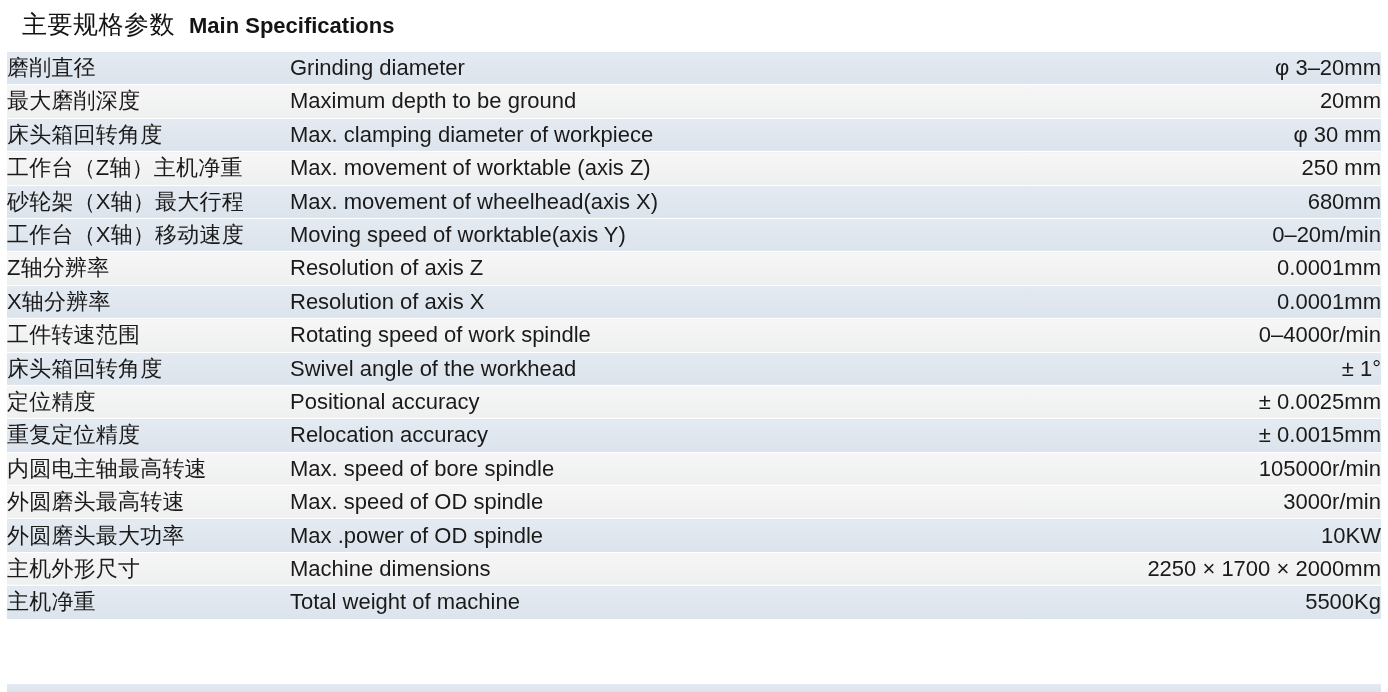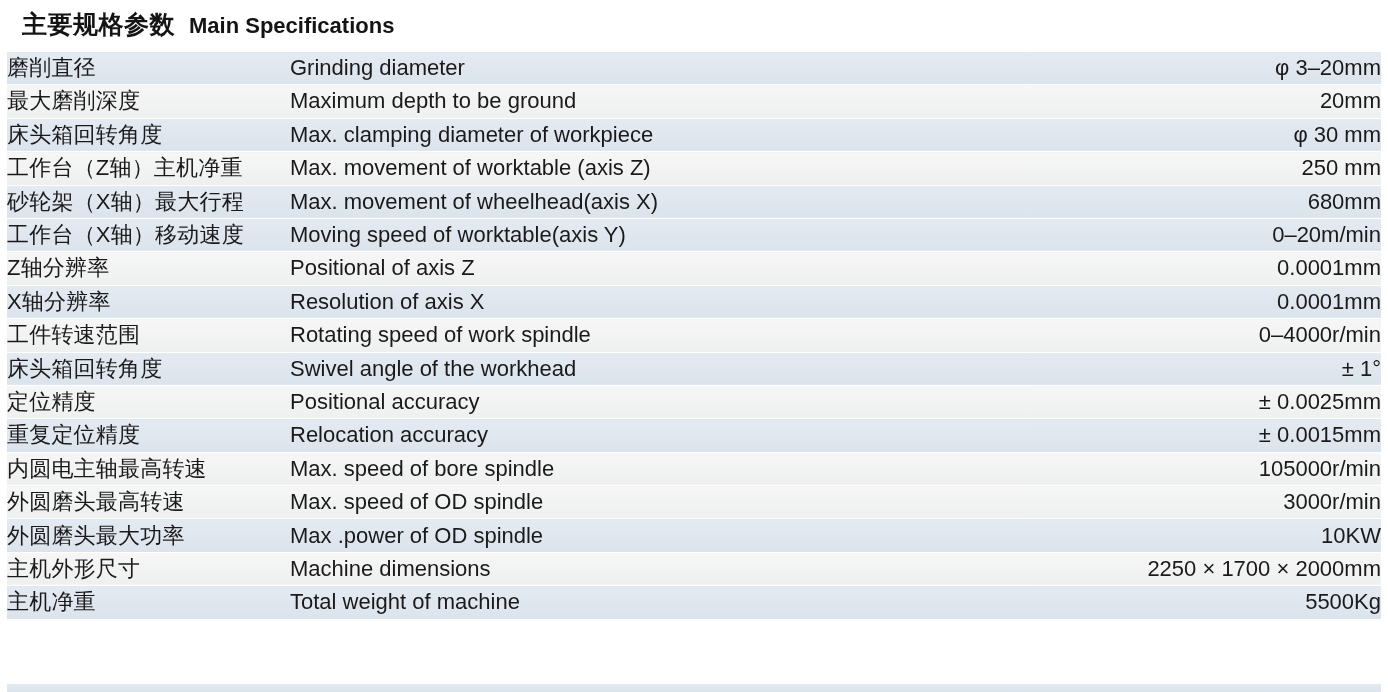--- a/index.html
+++ b/index.html
@@ -22,21 +22,21 @@
   }
   .title-bar {
     padding: 8px 0 10px 22px;
     display: flex;
     align-items: baseline;
     gap: 14px;
     white-space: nowrap;
   }
   .title-cn {
     font-size: 25px;
-    font-weight: bold;
+    font-weight: normal;
     letter-spacing: 0.5px;
     color: #141414;
   }
   .title-en {
     font-size: 22px;
     font-weight: bold;
     color: #141414;
   }
   .spec-table {
     width: 1374px;
@@ -146,21 +146,21 @@
           <td class="cell-en">Max. movement of wheelhead(axis X)</td>
           <td class="cell-val">680mm</td>
         </tr>
         <tr class="band-a">
           <td class="cell-cn">工作台（X轴）移动速度</td>
           <td class="cell-en">Moving speed of worktable(axis Y)</td>
           <td class="cell-val">0–20m/min</td>
         </tr>
         <tr class="band-b">
           <td class="cell-cn">Z轴分辨率</td>
-          <td class="cell-en">Positional of axis Z</td>
+          <td class="cell-en">Resolution of axis Z</td>
           <td class="cell-val">0.0001mm</td>
         </tr>
         <tr class="band-a">
           <td class="cell-cn">X轴分辨率</td>
           <td class="cell-en">Resolution of axis X</td>
           <td class="cell-val">0.0001mm</td>
         </tr>
         <tr class="band-b">
           <td class="cell-cn">工件转速范围</td>
           <td class="cell-en">Rotating speed of work spindle</td>

